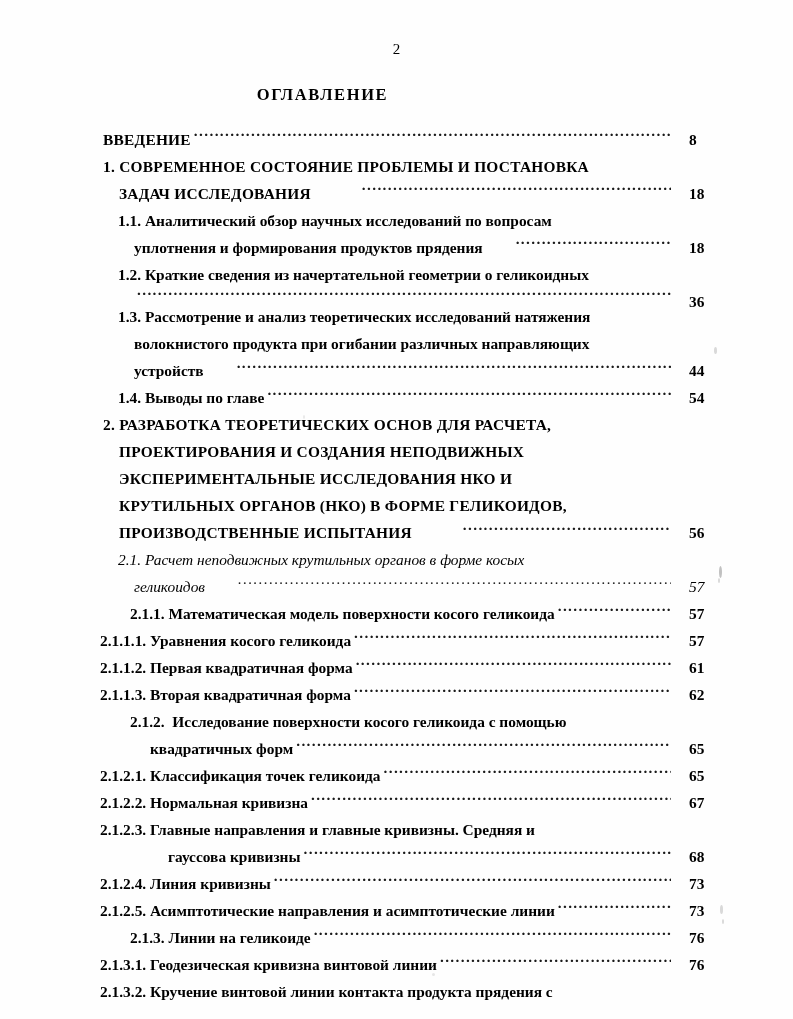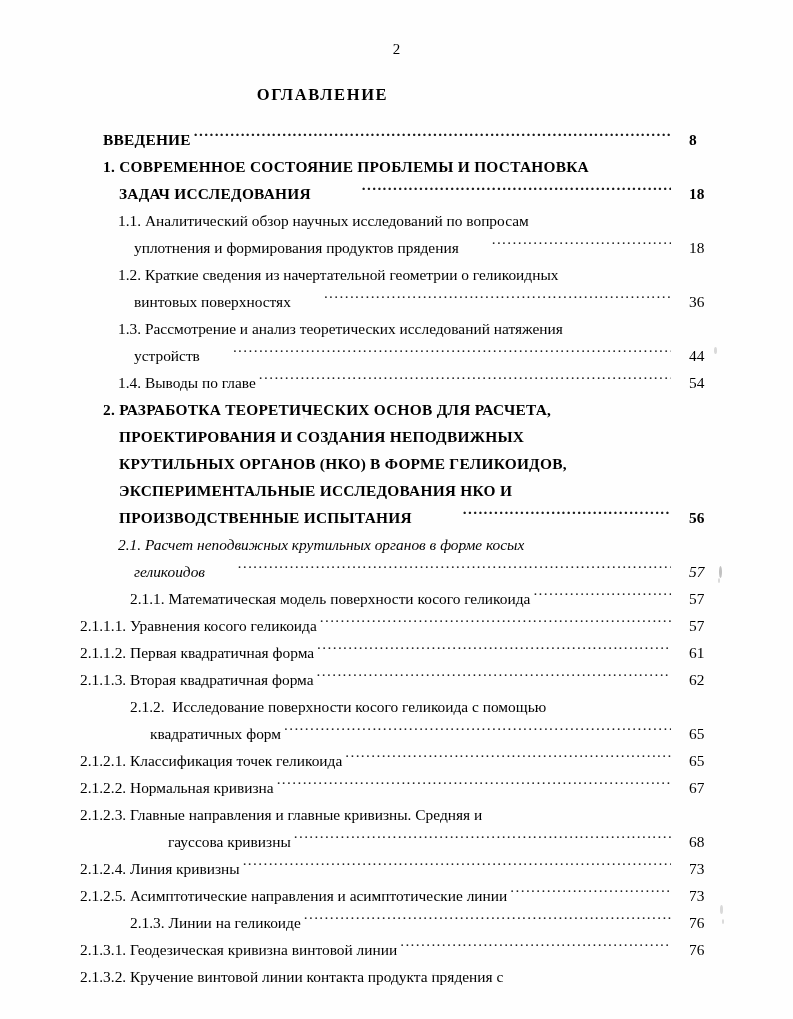--- a/index.html
+++ b/index.html
@@ -97,27 +97,27 @@
   }
   .toc-entry.no-leader { padding-right: 0; }
 
   
   .lvl-1  { padding-left: 103px; }
   .lvl-1c { padding-left: 119px; gap: 48px; }
   .lvl-2  { padding-left: 118px; }
   .lvl-2c { padding-left: 134px; gap: 30px; }
   .lvl-3  { padding-left: 130px; }
   .lvl-3c { padding-left: 150px; }
-  .lvl-4  { padding-left: 80px; }
+  .lvl-4  { padding-left: 100px; }
   .lvl-4c { padding-left: 168px; }
 
   
   .bold   { font-weight: bold; letter-spacing: 0.15px; }
   .italic { font-style: italic; }
-  .regular { font-weight: 400; }
+  .regular { font-weight: 700; }
 
   
   .bold .entry-text { letter-spacing: 0.25px; }
 
   
   .speck {
     position: absolute;
     background: #b9b9b9;
     opacity: 0.55;
     border-radius: 50%;
@@ -158,48 +158,50 @@
       </div>
       <div class="toc-entry lvl-2c regular">
         <span class="entry-text">уплотнения и формирования продуктов прядения</span>
         <span class="leader"></span>
         <span class="page-num">18</span>
       </div>
       <div class="toc-entry lvl-2 regular no-leader">
         <span class="entry-text">1.2. Краткие сведения из начертательной геометрии о геликоидных</span>
       </div>
       <div class="toc-entry lvl-2c regular">
-        <span class="entry-text">винтовых поверхностях</span>
         <span class="leader"></span>
         <span class="page-num">36</span>
       </div>
       <div class="toc-entry lvl-2 regular no-leader">
         <span class="entry-text">1.3. Рассмотрение и анализ теоретических исследований натяжения</span>
       </div>
+      <div class="toc-entry lvl-2c regular no-leader">
+        <span class="entry-text">волокнистого продукта при огибании различных направляющих</span>
+      </div>
       <div class="toc-entry lvl-2c regular">
         <span class="entry-text">устройств</span>
         <span class="leader"></span>
         <span class="page-num">44</span>
       </div>
       <div class="toc-entry lvl-2 regular">
         <span class="entry-text">1.4. Выводы по главе</span>
         <span class="leader"></span>
         <span class="page-num">54</span>
       </div>
       <div class="toc-entry lvl-1 bold no-leader">
         <span class="entry-text">2. РАЗРАБОТКА ТЕОРЕТИЧЕСКИХ ОСНОВ ДЛЯ РАСЧЕТА,</span>
       </div>
       <div class="toc-entry lvl-1c bold no-leader">
         <span class="entry-text">ПРОЕКТИРОВАНИЯ И СОЗДАНИЯ НЕПОДВИЖНЫХ</span>
       </div>
       <div class="toc-entry lvl-1c bold no-leader">
+        <span class="entry-text">ЭКСПЕРИМЕНТАЛЬНЫЕ ИССЛЕДОВАНИЯ НКО И</span>
+      </div>
+      <div class="toc-entry lvl-1c bold no-leader">
         <span class="entry-text">КРУТИЛЬНЫХ ОРГАНОВ (НКО) В ФОРМЕ ГЕЛИКОИДОВ,</span>
-      </div>
-      <div class="toc-entry lvl-1c bold no-leader">
-        <span class="entry-text">ЭКСПЕРИМЕНТАЛЬНЫЕ ИССЛЕДОВАНИЯ НКО И</span>
       </div>
       <div class="toc-entry lvl-1c bold">
         <span class="entry-text">ПРОИЗВОДСТВЕННЫЕ ИСПЫТАНИЯ</span>
         <span class="leader"></span>
         <span class="page-num">56</span>
       </div>
       <div class="toc-entry lvl-2 italic no-leader">
         <span class="entry-text">2.1. Расчет неподвижных крутильных органов в форме косых</span>
       </div>
       <div class="toc-entry lvl-2c italic">

